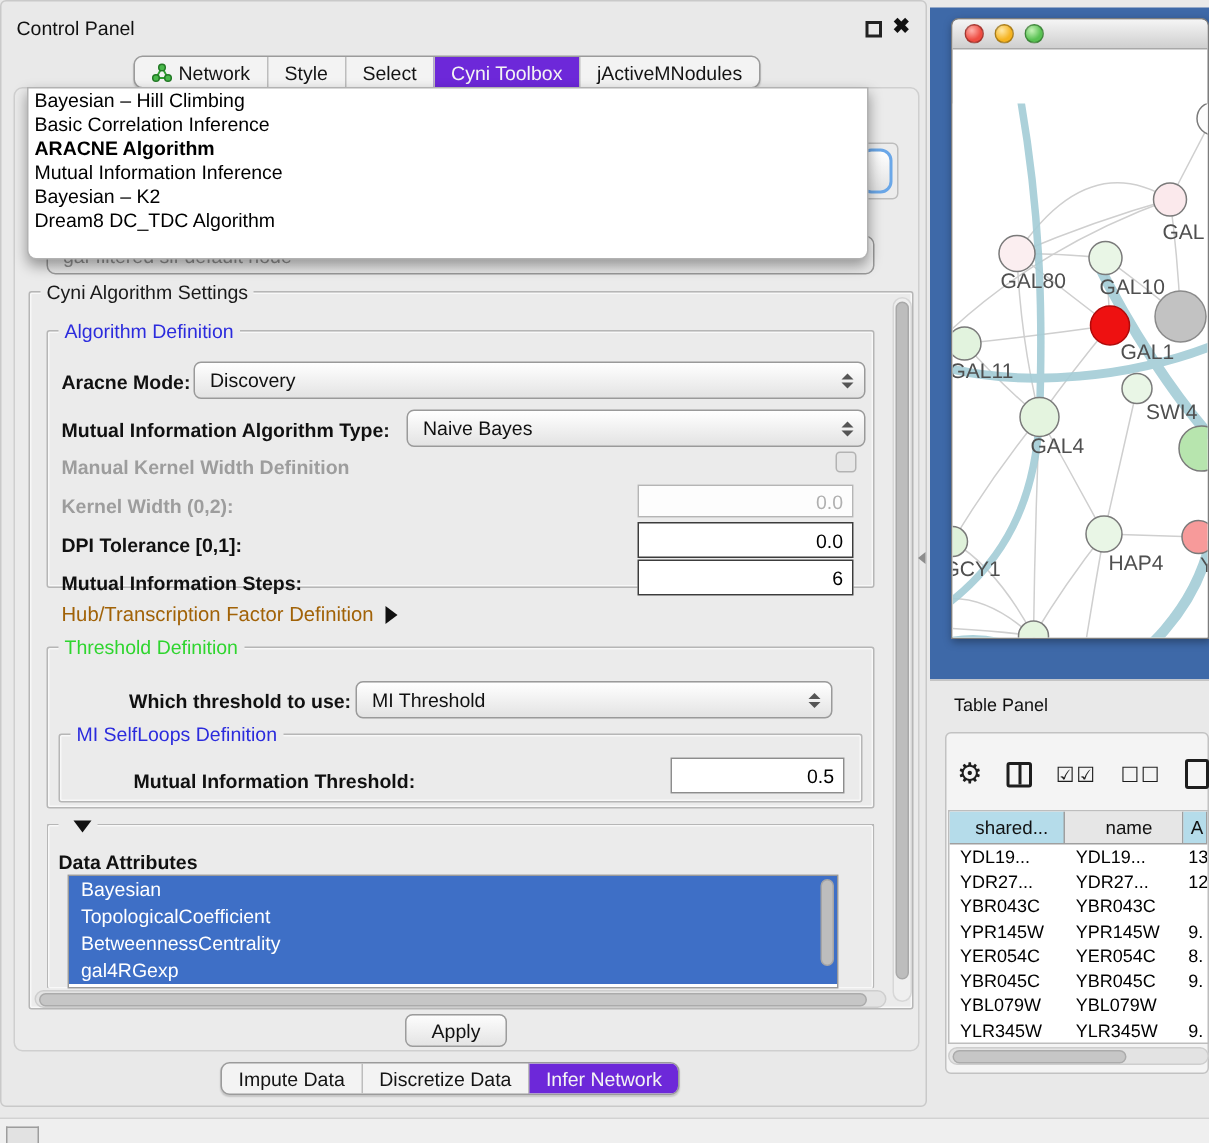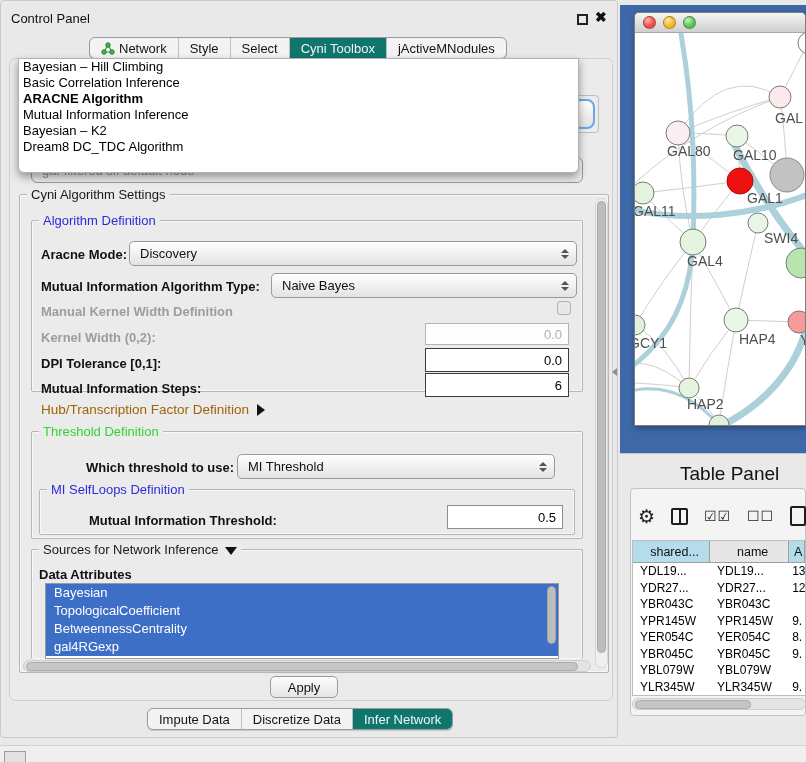--- a/index.html
+++ b/index.html
@@ -17,21 +17,21 @@
   .win-btn-float { left:576px; top:13px; width:11px; height:11px; border:2px solid #222; background:transparent; }
   .win-btn-close { left:594px; top:8px; font-size:14px; font-weight:bold; color:#111; }
 
   
   .seg { display:flex; height:22px; border:1px solid #9b9b9b; border-radius:6px;
          overflow:hidden; background:#f3f3f3; font-size:13px;
          box-shadow:0 1px 1px rgba(0,0,0,0.15); }
   .seg .tab { display:flex; align-items:center; gap:4px; padding:0 11px;
               border-left:1px solid #bdbdbd; color:#141414; white-space:nowrap; }
   .seg .tab:first-child { border-left:none; }
-  .seg .tab.sel { background:#0f766e; color:#f4f4f4; }
+  .seg .tab.sel { background:#6d28d9; color:#f4f4f4; }
   #top-tabs { left:88px; top:36px; }
   #bottom-tabs { left:146px; top:707px; }
 
   
   #content { left:8px; top:57px; width:604px; height:643px; background:#ebebeb;
              border:1px solid #cfcfcf; border-radius:6px; }
 
   
   #hidden-combo-top { left:498px; top:94px; width:100px; height:38px; background:#ececec;
                       border:1px solid #bdbdbd; border-radius:4px; z-index:10; }
@@ -117,26 +117,26 @@
   #net-window { left:634px; top:12px; width:172px; height:414px; background:#ffffff;
                 border:1px solid #7d7d7d; border-radius:5px 5px 0 0; overflow:hidden;
                 box-shadow:1px 2px 6px rgba(0,0,0,0.35); }
   #net-titlebar { height:20px; background:linear-gradient(#f5f5f5,#cfcfcf);
                   border-bottom:1px solid #a8a8a8; display:flex; align-items:center;
                   gap:7px; padding-left:8px; }
   .tl { width:13px; height:13px; border-radius:50%; border:1px solid rgba(0,0,0,0.3); }
   .tl.red    { background:radial-gradient(circle at 35% 30%, #ffb3ad, #ee4c42 60%); }
   .tl.yellow { background:radial-gradient(circle at 35% 30%, #ffe9a8, #f5b320 60%); }
   .tl.green  { background:radial-gradient(circle at 35% 30%, #c6f3b8, #58c152 60%); }
-  #net-canvas { position:relative; width:172px; height:419px; background:#ffffff; }
+  #net-canvas { position:relative; width:172px; height:419px; background:#ffffff;margin-top:36px; }
 
   
   #tp-header { left:620px; top:453px; width:186px; height:32px; background:#e9e9e9;
                border-top:1px solid #c4c4c4; }
-  #tp-title { left:636px; top:463px; font-size:19px; color:#111;margin-left:44px; }
+  #tp-title { left:636px; top:463px; font-size:12px; color:#111; }
   #tp-frame { left:630px; top:488px; width:176px; height:228px; background:#f4f4f4;
               border:1px solid #c2c2c2; border-radius:4px; }
   #tp-toolbar { left:638px; top:498px; width:168px; height:36px; display:flex;
                 align-items:center; gap:16px; font-size:15px; color:#222; }
   .icon-gear { font-size:19px; color:#1d1d1d; }
   .icon-cols { width:17px; height:17px; border:2px solid #1d1d1d; border-radius:2px; position:relative; }
   .icon-cols:before { content:""; position:absolute; left:50%; top:0; width:2px; height:100%; background:#1d1d1d; }
   .icon-checks { font-size:14px; letter-spacing:1px; color:#1d1d1d; }
   .icon-doc { width:16px; height:20px; border:2px solid #1d1d1d; border-radius:2px; background:#f4f4f4; }
 
@@ -277,21 +277,21 @@
     </div>
 
     <div id="mithr-group" class="abs group"></div>
     <div class="gtitle blue" style="left:46px; top:481px;">MI SelfLoops Definition</div>
 
     <div class="abs form-label" style="left:48px; top:512px;padding-left:40px;">Mutual Information Threshold:</div>
     <div class="abs tfield" style="left:446px; top:504px; width:116px; height:24px; border:1px solid #8d8d8d;">0.5</div>
 
     <div id="sources-group" class="abs group"></div>
     <div class="gtitle" style="left:38px; top:541px;">
-      <span>Sources for Network Inference</span><span class="tri-down"></span>
+      <span class="tri-down"></span>
     </div>
     <div class="abs form-label" style="left:38px; top:566px;">Data Attributes</div>
 
     <div id="attr-list" class="abs">
       <div class="attr-item">Bayesian</div>
       <div class="attr-item">TopologicalCoefficient</div>
       <div class="attr-item">BetweennessCentrality</div>
       <div class="attr-item">gal4RGexp</div>
       <div id="attr-scroll"></div>
     </div>

